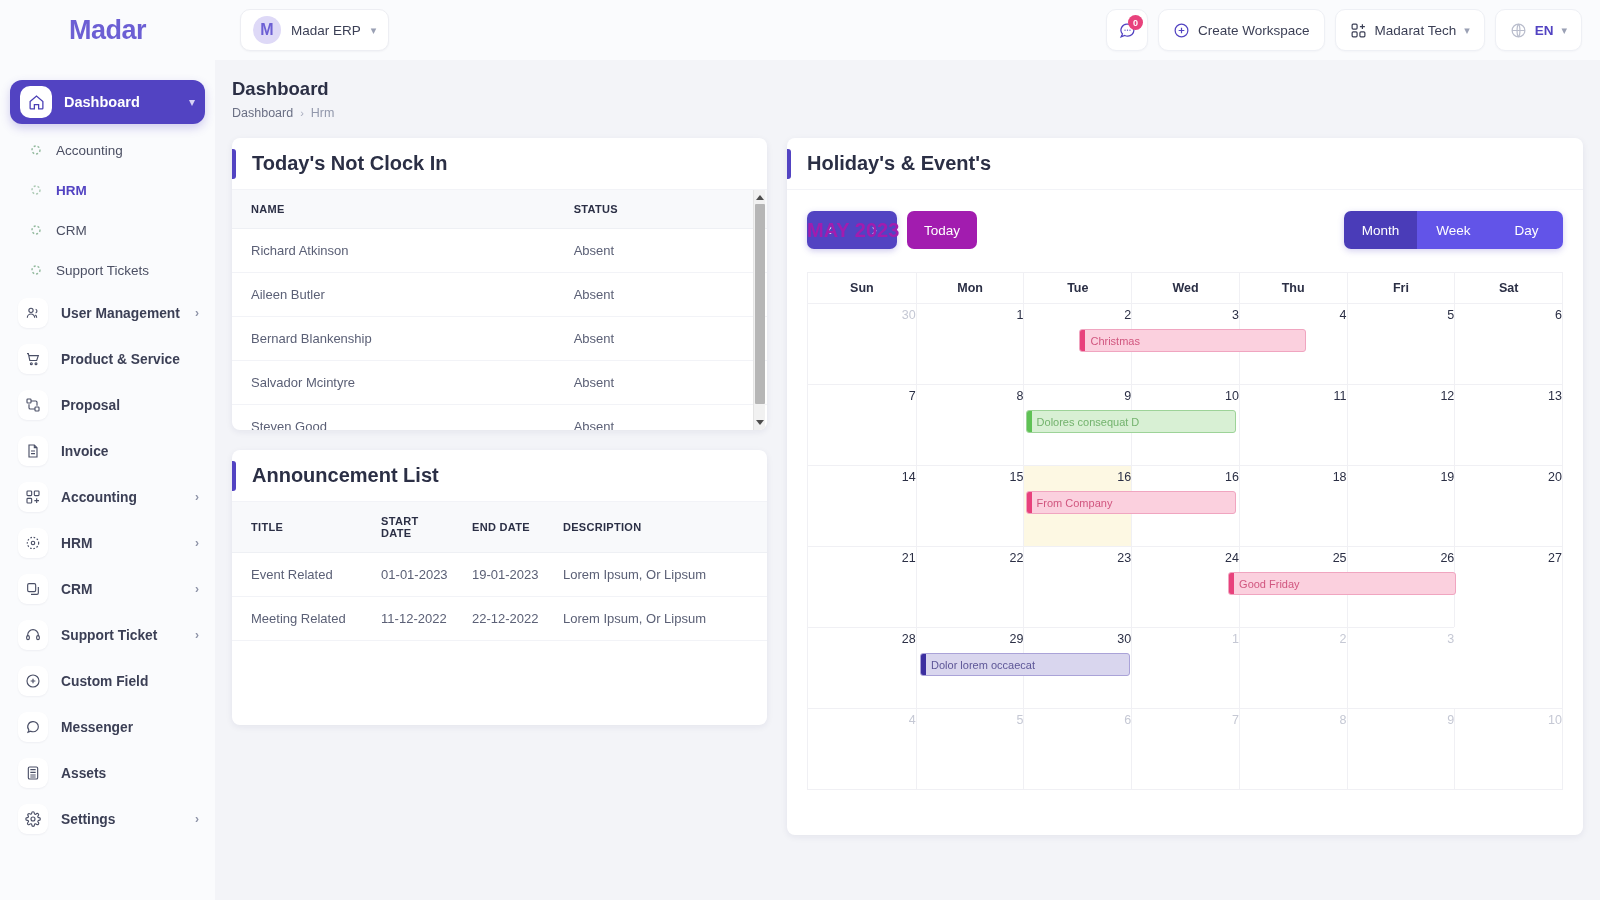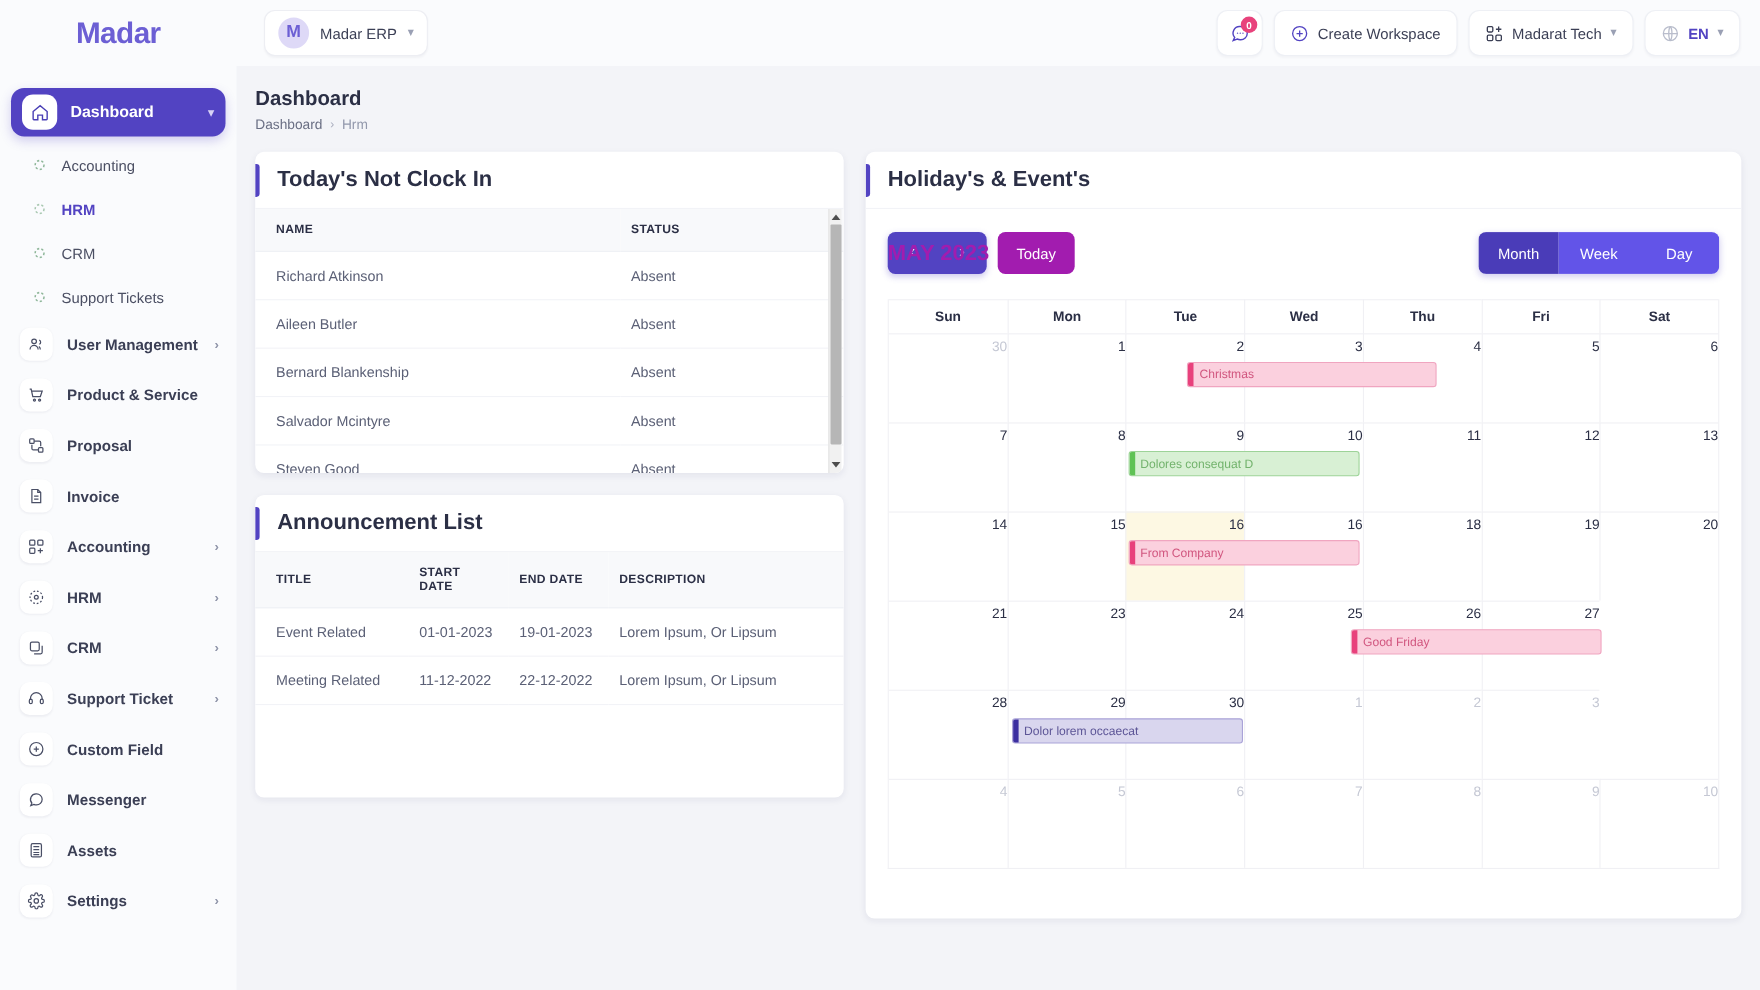--- a/index.html
+++ b/index.html
@@ -669,20 +669,23 @@
                     </div>
                     <div class="ev-layer">
                       <div class="ev pink" style="left: 28.8571%; width: 27.8571%;">From Company</div>
                     </div>
                   </div>
                   <div class="cal-week">
                     <div class="cal-cell">
                       <span class="cal-num">21</span>
                     </div>
                     <div class="cal-cell">
+                      <span class="cal-num">22</span>
+                    </div>
+                    <div class="cal-cell">
                       <span class="cal-num">23</span>
                     </div>
                     <div class="cal-cell">
                       <span class="cal-num">24</span>
                     </div>
                     <div class="cal-cell">
                       <span class="cal-num">25</span>
                     </div>
                     <div class="cal-cell">
                       <span class="cal-num">26</span>

